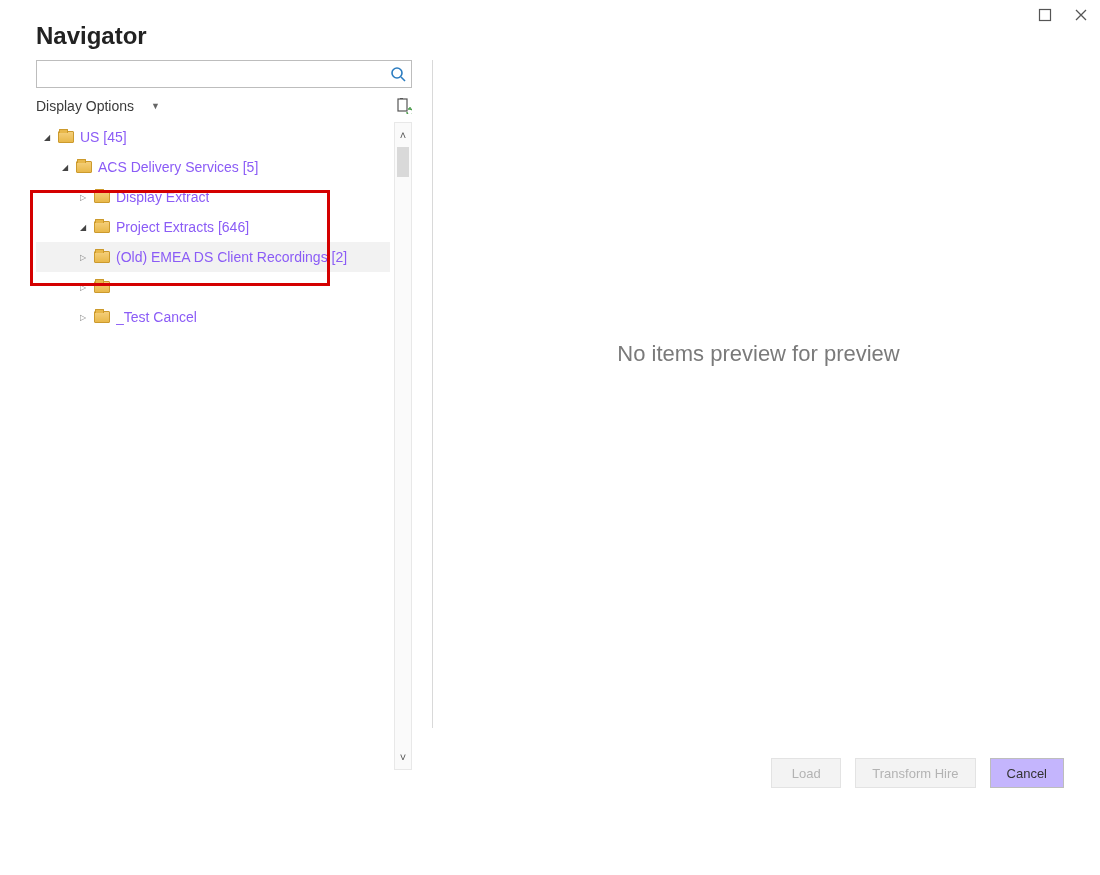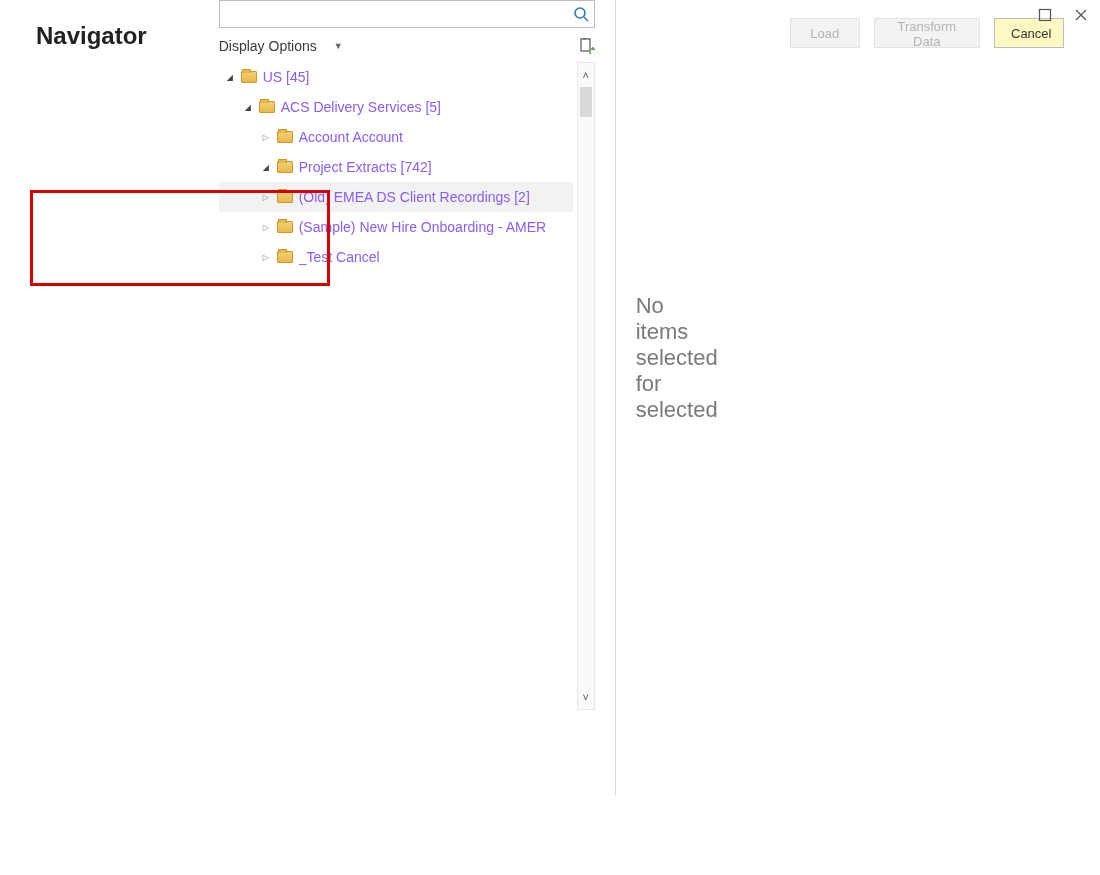--- a/index.html
+++ b/index.html
@@ -3,21 +3,21 @@
 <meta charset="utf-8">
 <style>
   * { box-sizing: border-box; }
   html, body {
     margin: 0; padding: 0; height: 100%;
     font-family: "Segoe UI", Arial, sans-serif;
     font-size: 14px; color: #333; background: #fff;
   }
   .window {
     width: 1100px; height: 808px; position: relative; background: #fff;
-    display: flex; 
+    display: flex; flex-direction: column;
   }
   .titlebar-controls {
     position: absolute; top: 8px; right: 12px;
     display: flex; gap: 22px; align-items: center;
   }
   .titlebar-controls .ctrl { width: 14px; height: 14px; color: #555; cursor: pointer; }
   .header {
     padding: 22px 36px 10px 36px;
   }
   .header h1 { margin: 0; font-size: 24px; font-weight: 600; color: #222; }
@@ -88,25 +88,25 @@
   .divider {
     width: 1px; background: #d9d9d9; margin: 0 20px; align-self: stretch;
   }
   .right-pane {
     flex: 1; display: flex; align-items: center; justify-content: center;
   }
   .right-pane .empty {
     color: #7a7a7a; font-size: 22px; position: relative; top: -40px;
   }
   .footer {
-    padding: 18px 36px 20px 36px; display: flex; justify-content: flex-start; gap: 14px;
+    padding: 18px 36px 20px 36px; display: flex; justify-content: flex-end; gap: 14px;
   }
   .footer button {
     height: 30px; min-width: 70px; padding: 0 16px;
-    background: #fef9c3; border: 1px solid #bdbdbd; font-size: 13px; color: #333;
+    background: #c4b5fd; border: 1px solid #bdbdbd; font-size: 13px; color: #333;
     cursor: pointer;
   }
   .footer button.disabled {
     background: #f3f3f3; border-color: #e3e3e3; color: #b3b3b3; cursor: default;
   }
 </style>
 </head>
 <body>
 
 <div class="window">
@@ -161,36 +161,35 @@
               <span class="label">US [45]</span>
             </div>
             <div class="tree-row indent-1">
               <span class="toggle" style="transform: rotate(0deg); font-size: 8px; color: rgb(68, 68, 68);">◢</span>
               <span class="folder"></span>
               <span class="label">ACS Delivery Services [5]</span>
             </div>
             <div class="tree-row indent-2">
               <span class="toggle" style="font-size: 8px; color: rgb(136, 136, 136);">▷</span>
               <span class="folder"></span>
-              <span class="label">Account Account</span>
+              <span class="label">Display Extract</span>
             </div>
             <div class="tree-row indent-2">
               <span class="toggle" style="transform: rotate(0deg); font-size: 8px; color: rgb(68, 68, 68);">◢</span>
               <span class="folder"></span>
-              <span class="label">Project Extracts [742]</span>
+              <span class="label">Project Extracts [646]</span>
             </div>
             <div class="tree-row indent-3 selected">
               <span class="toggle" style="font-size: 8px; color: rgb(136, 136, 136);">▷</span>
               <span class="folder"></span>
               <span class="label">(Old) EMEA DS Client Recordings [2]</span>
             </div>
             <div class="tree-row indent-3">
               <span class="toggle" style="font-size: 8px; color: rgb(136, 136, 136);">▷</span>
               <span class="folder"></span>
-              <span class="label">(Sample) New Hire Onboarding - AMER</span>
             </div>
             <div class="tree-row indent-3">
               <span class="toggle" style="font-size: 8px; color: rgb(136, 136, 136);">▷</span>
               <span class="folder"></span>
               <span class="label">_Test Cancel</span>
             </div>
           </div>
         <div class="tree-scroll">
           <div class="arrow">˄</div>
           <div class="track">
@@ -198,26 +197,26 @@
           </div>
           <div class="arrow">˅</div>
         </div>
       </div>
 
     </div>
 
     <div class="divider"></div>
 
     <div class="right-pane">
-      <div class="empty">No items selected for selected</div>
+      <div class="empty">No items preview for preview</div>
     </div>
 
   </div>
 
   <div class="footer">
     <button class="disabled">Load</button>
-    <button class="disabled">Transform Data</button>
+    <button class="disabled">Transform Hire</button>
     <button>Cancel</button>
   </div>
 
   <div class="annotation-box"></div>
 
 </div>
 
 </body></html>

